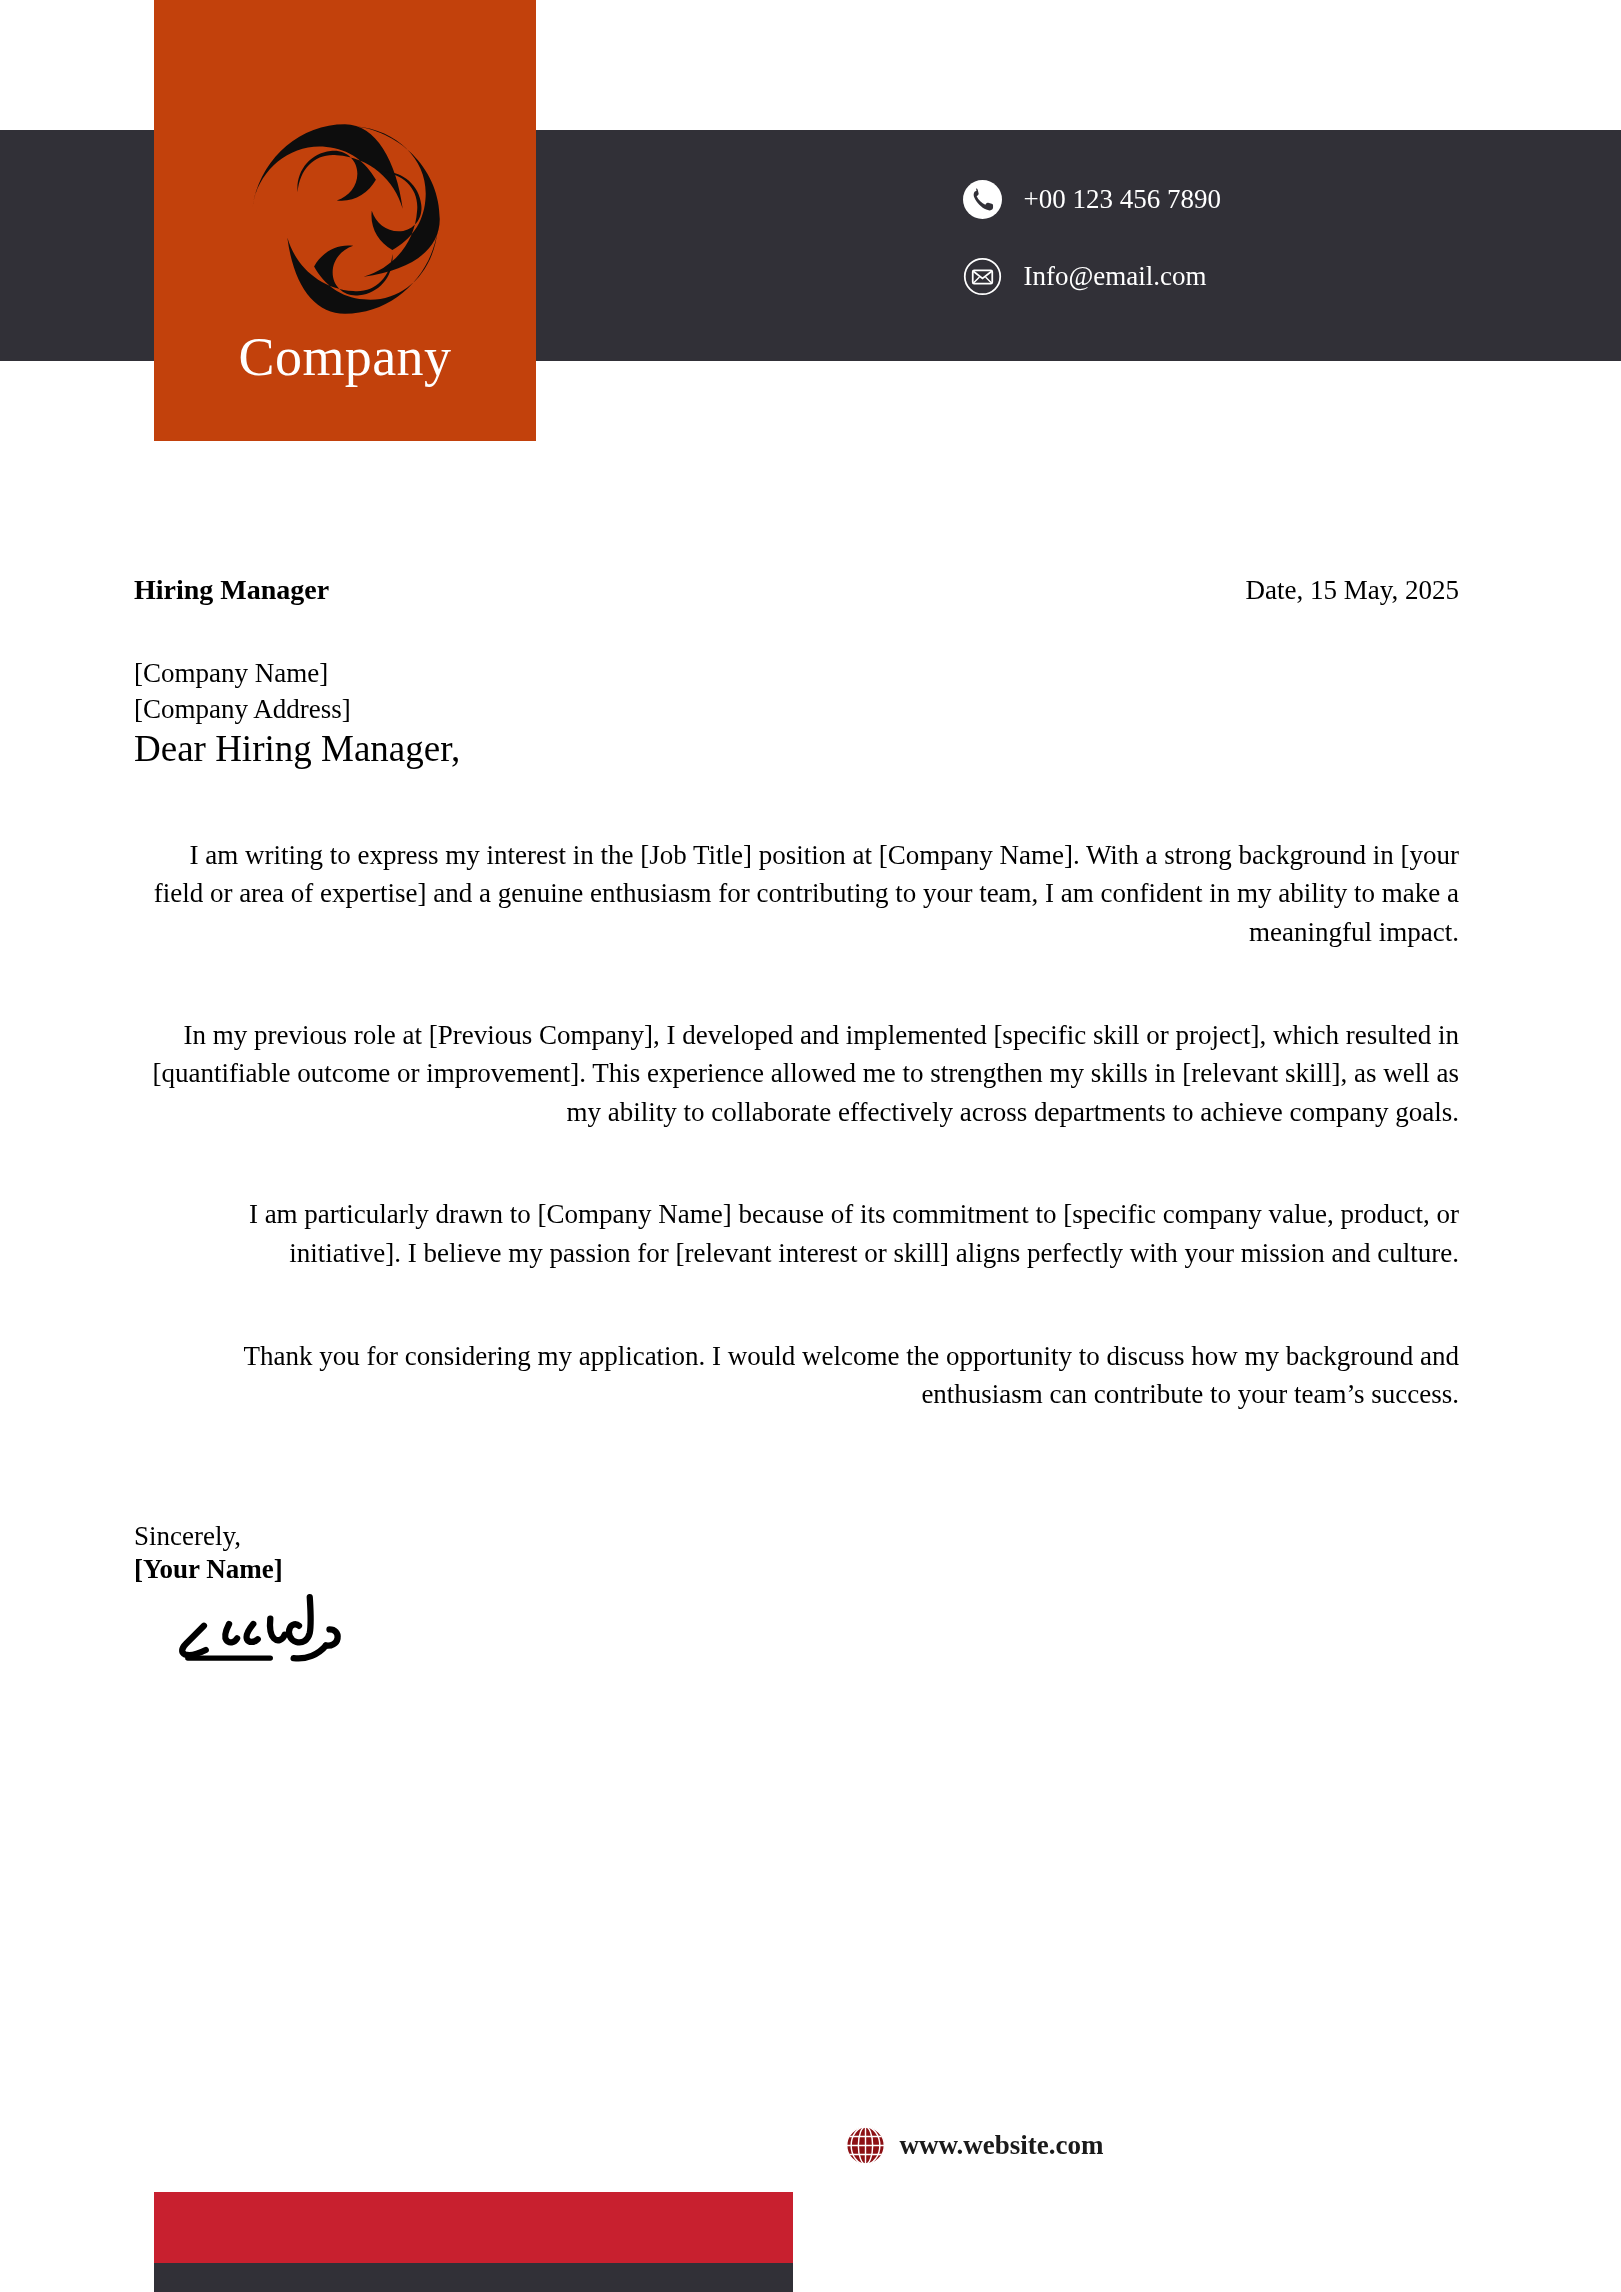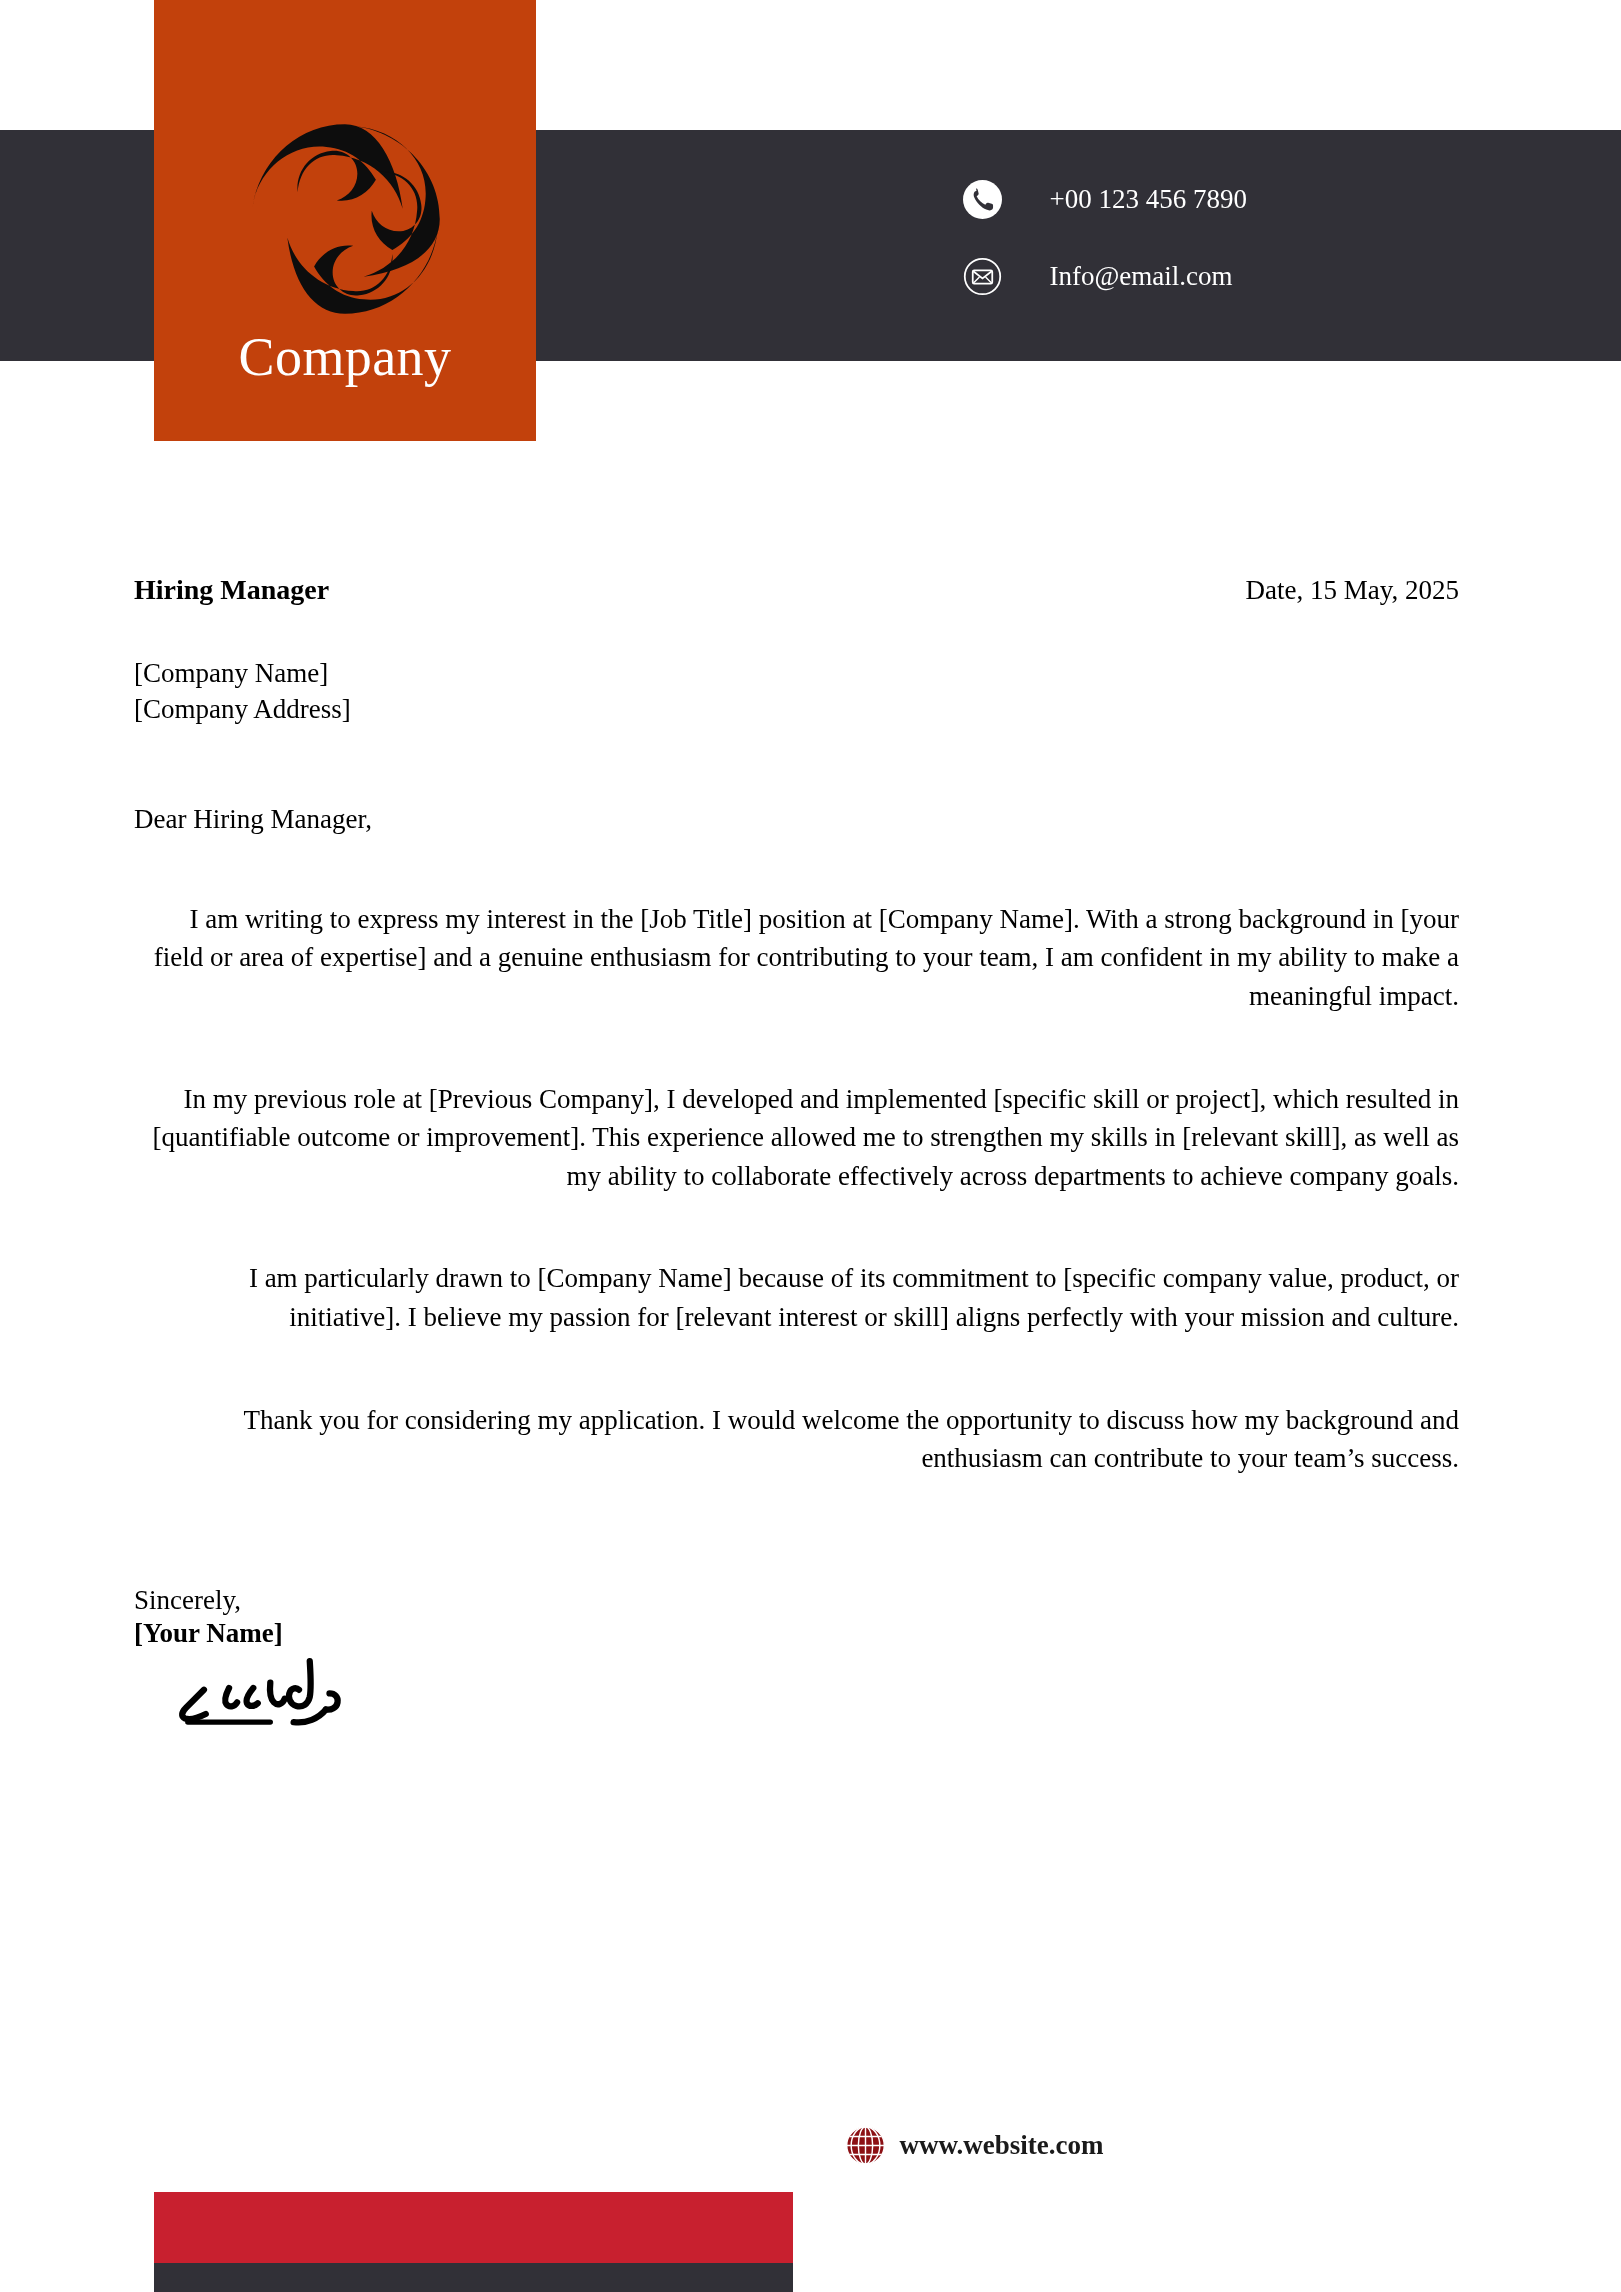--- a/index.html
+++ b/index.html
@@ -61,21 +61,20 @@
     position: absolute;
     left: 963px;
     top: 176px;
     width: 573px;
   }
   .contact-row {
     display: flex;
     align-items: center;
     height: 47px;
     margin-bottom: 29.6px;
-    gap: 26px;
   }
   .contact-icon {
     width: 39px;
     height: 39px;
     flex: 0 0 39px;
     margin-right: 21.5px;
     display: block;
   }
   .contact-text {
     color: #ffffff;
@@ -105,22 +104,21 @@
   .letter-date {
     font-size: 27px;
     line-height: 1.2;
   }
   .address-block {
     margin-top: 49px;
     font-size: 27px;
     line-height: 1.33;
   }
   .salutation {
-    margin-top: 76px;
-    font-size: 27px;
+    font-size: 37px;
     line-height: 1.2;
   }
   .para {
     margin-top: 64px;
     font-size: 27px;
     line-height: 1.43;
     text-align: right;
   }
   #signoff {
     margin-top: 106px;

